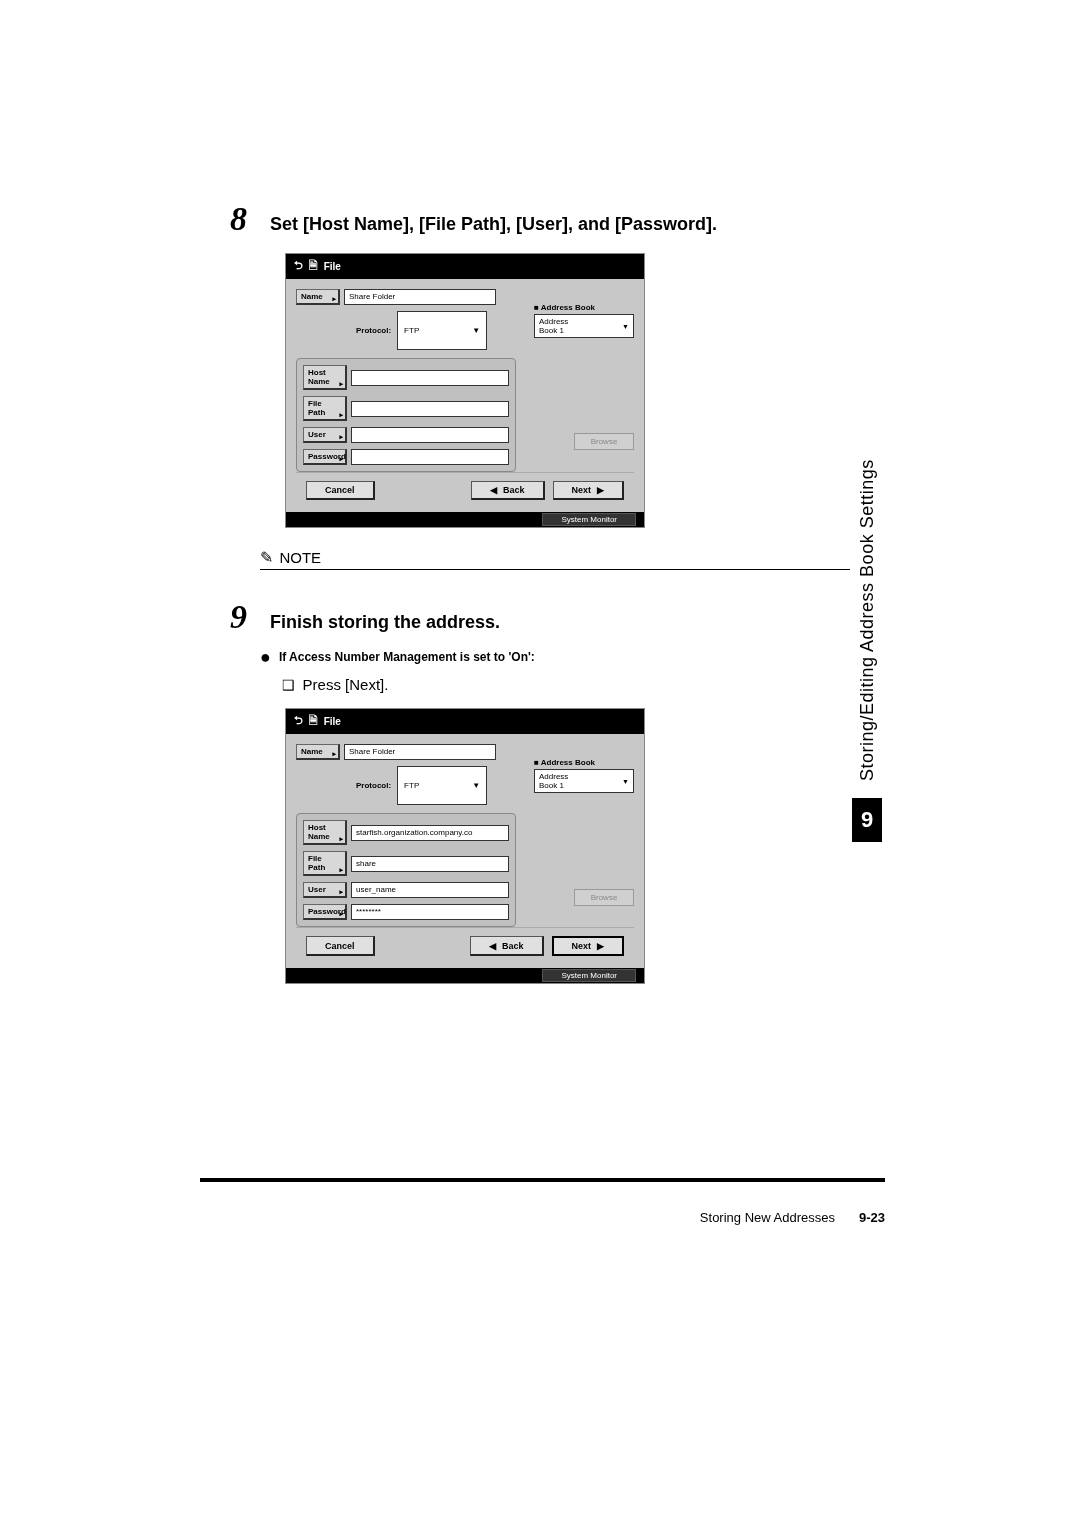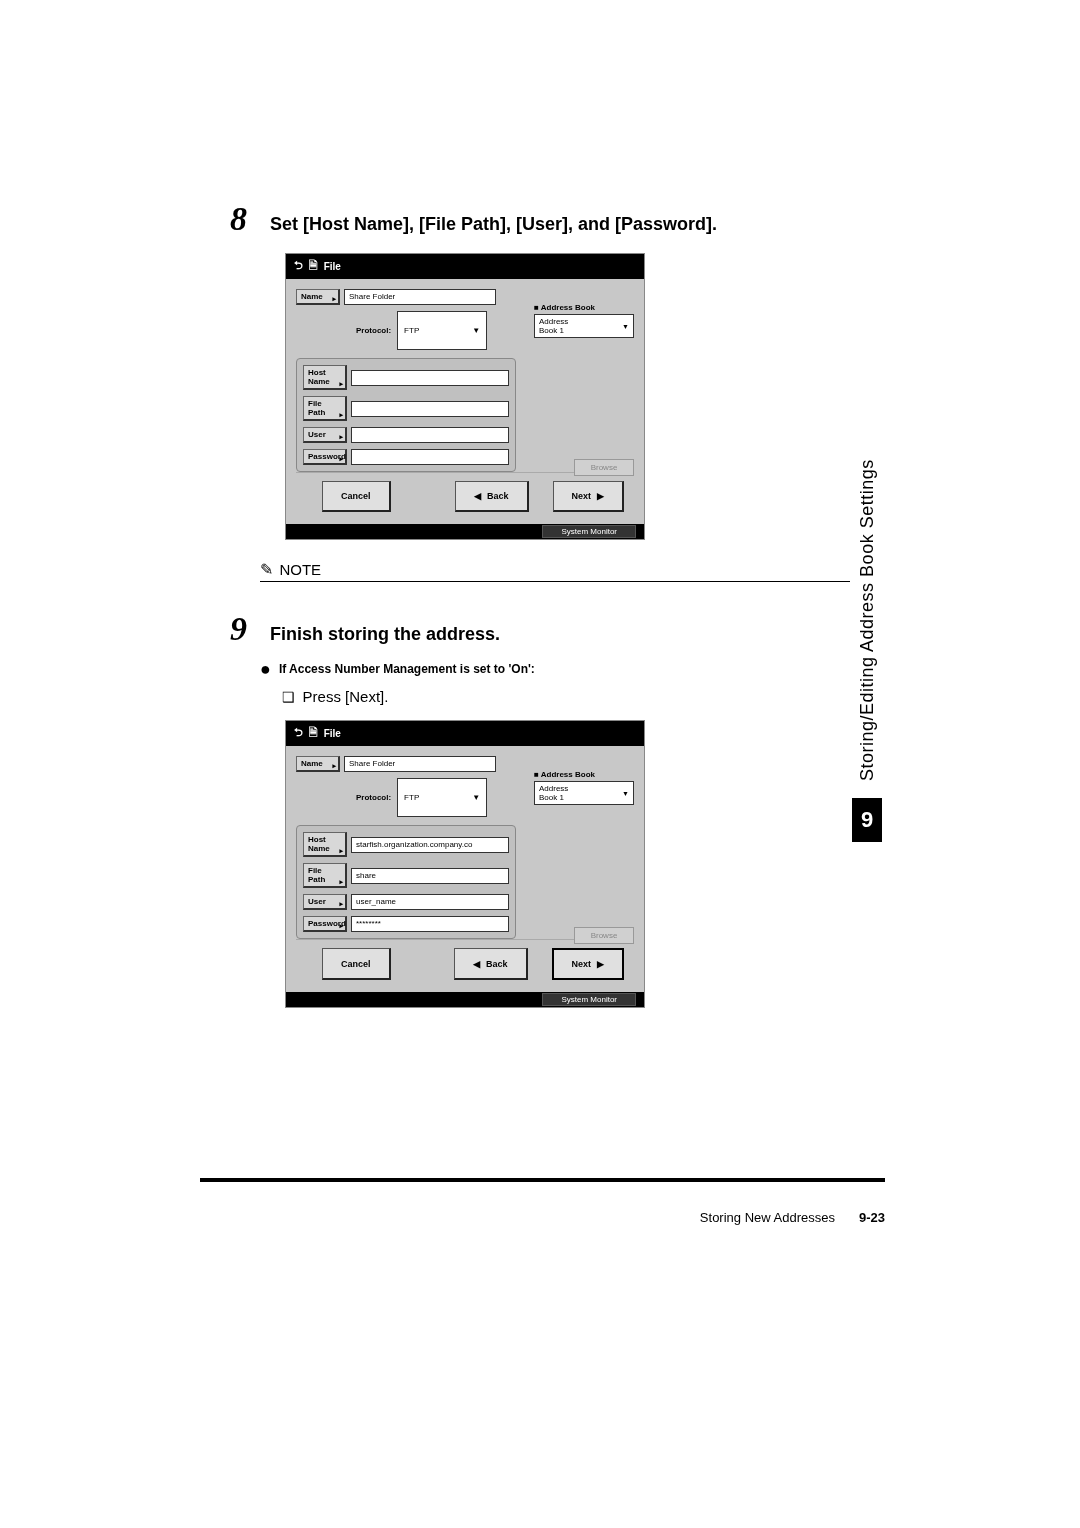--- a/index.html
+++ b/index.html
@@ -138,47 +138,46 @@
   .ps-fieldgroup {
     border: 1px solid #888;
     border-radius: 4px;
     padding: 6px;
     width: 220px;
     background: #c0c0c0;
   }
   .ps-browse {
     position: absolute;
     right: 10px;
-    bottom: 48px;
+    bottom: 62px;
     background: #d0d0d0;
     border: 1px solid #999;
     color: #888;
     font-size: 8px;
     padding: 3px 14px;
     width: 60px;
     text-align: center;
   }
   .ps-footer {
     display: flex;
     justify-content: space-between;
     padding: 8px 10px;
     border-top: 1px solid #aaa;
   }
   .ps-btn {
     background: #e0e0e0;
     border: 1px solid #555;
     border-bottom: 2px solid #222;
     border-right: 2px solid #222;
-    padding: 9px 18px;
+    padding: 3px 18px;
     font-size: 9px;
     font-weight: bold;
     display: inline-flex;
     align-items: center;
     gap: 6px;
-    margin-left: 16px;
   }
   .ps-statusbar {
     background: #000;
     color: #fff;
     text-align: right;
     padding: 3px 8px;
     font-size: 8px;
   }
   .ps-statusbar span {
     background: #333;

